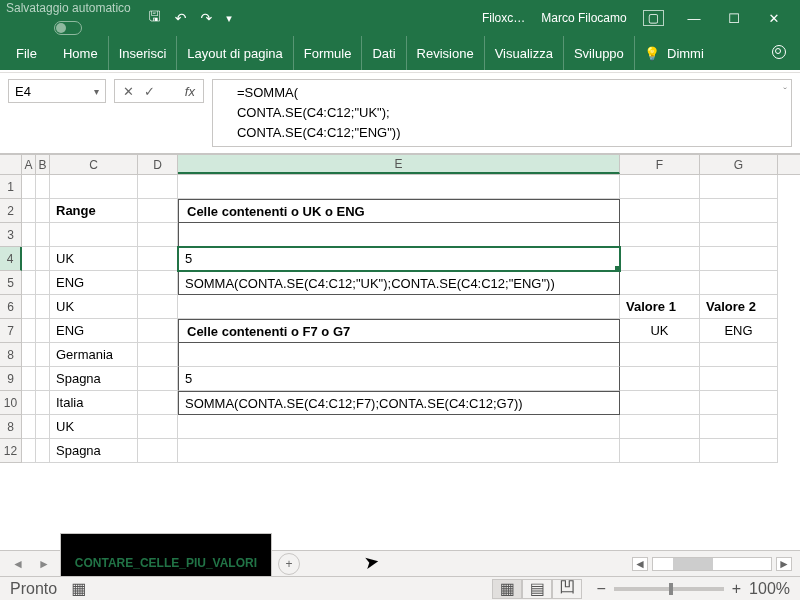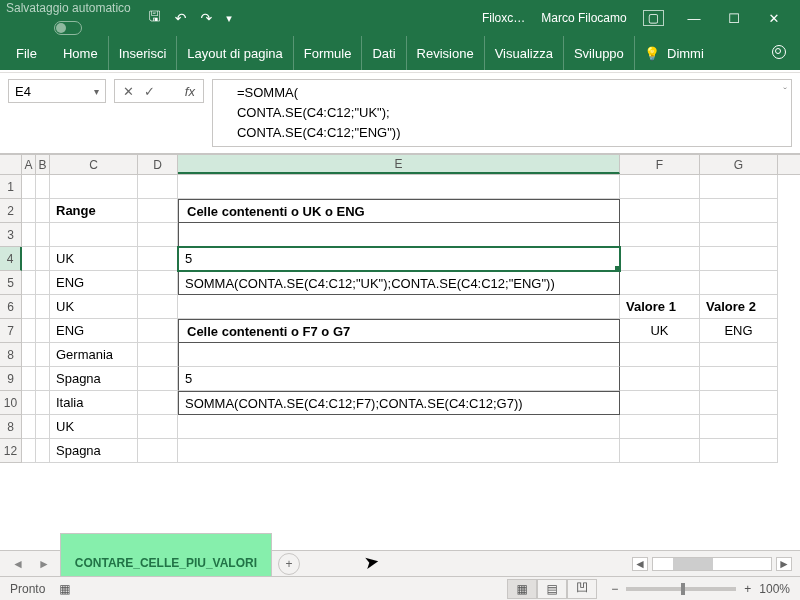--- a/index.html
+++ b/index.html
@@ -207,40 +207,40 @@
     background:#f3f2f1;
     border-top:1px solid #c8c6c4;
     display:flex; align-items:center;
     padding:0 8px;
     font-size:12px;
     gap:6px;
   }
   .sheetbar .nav { color:#888; padding:0 4px; cursor:pointer;}
   .sheet-tab {
     padding:22px 14px;
-    background:#86efac;
+    background:#000000;
     border:1px solid #c8c6c4;
     border-bottom:2px solid var(--tab-accent);
     color:var(--excel-green);
     font-weight:600;
     cursor:pointer;
   }
   .sheetbar .add { width:22px;height:22px;border:1px solid #c8c6c4;border-radius:50%;display:flex;align-items:center;justify-content:center;color:#666;cursor:pointer;}
   .sheetbar .hscroll { margin-left:auto; display:flex; align-items:center; gap:4px;}
   .hscroll .track { width:120px;height:14px;border:1px solid #c8c6c4;background:#fff;position:relative;}
   .hscroll .thumb { position:absolute;left:20px;width:40px;top:0;bottom:0;background:#cdcdcd;}
   .hscroll .arrow{ width:16px;height:14px;border:1px solid #c8c6c4;background:#fff;display:flex;align-items:center;justify-content:center;color:#666;cursor:pointer;}
   
   .statusbar {
     height:24px;
     background:#f3f2f1;
     border-top:1px solid #c8c6c4;
     display:flex; align-items:center;
     padding:0 10px;
-    font-size:12px; color:#555;
+    font-size:16px; color:#555;
     gap:14px;
   }
   .statusbar .views { margin-left:auto; display:flex; gap:0;}
   .statusbar .views div{ width:30px;height:20px;border:1px solid #c8c6c4;display:flex;align-items:center;justify-content:center;cursor:pointer;color:#555;}
   .statusbar .views div.active{background:#e1dfdd;}
   .zoom { display:flex; align-items:center; gap:8px;}
   .zoom .slider { width:110px;height:4px;background:#c8c6c4;position:relative;}
   .zoom .slider::after{content:"";position:absolute;left:50%;top:-4px;width:4px;height:12px;background:#888;}
   .cursor {
     position:absolute;

